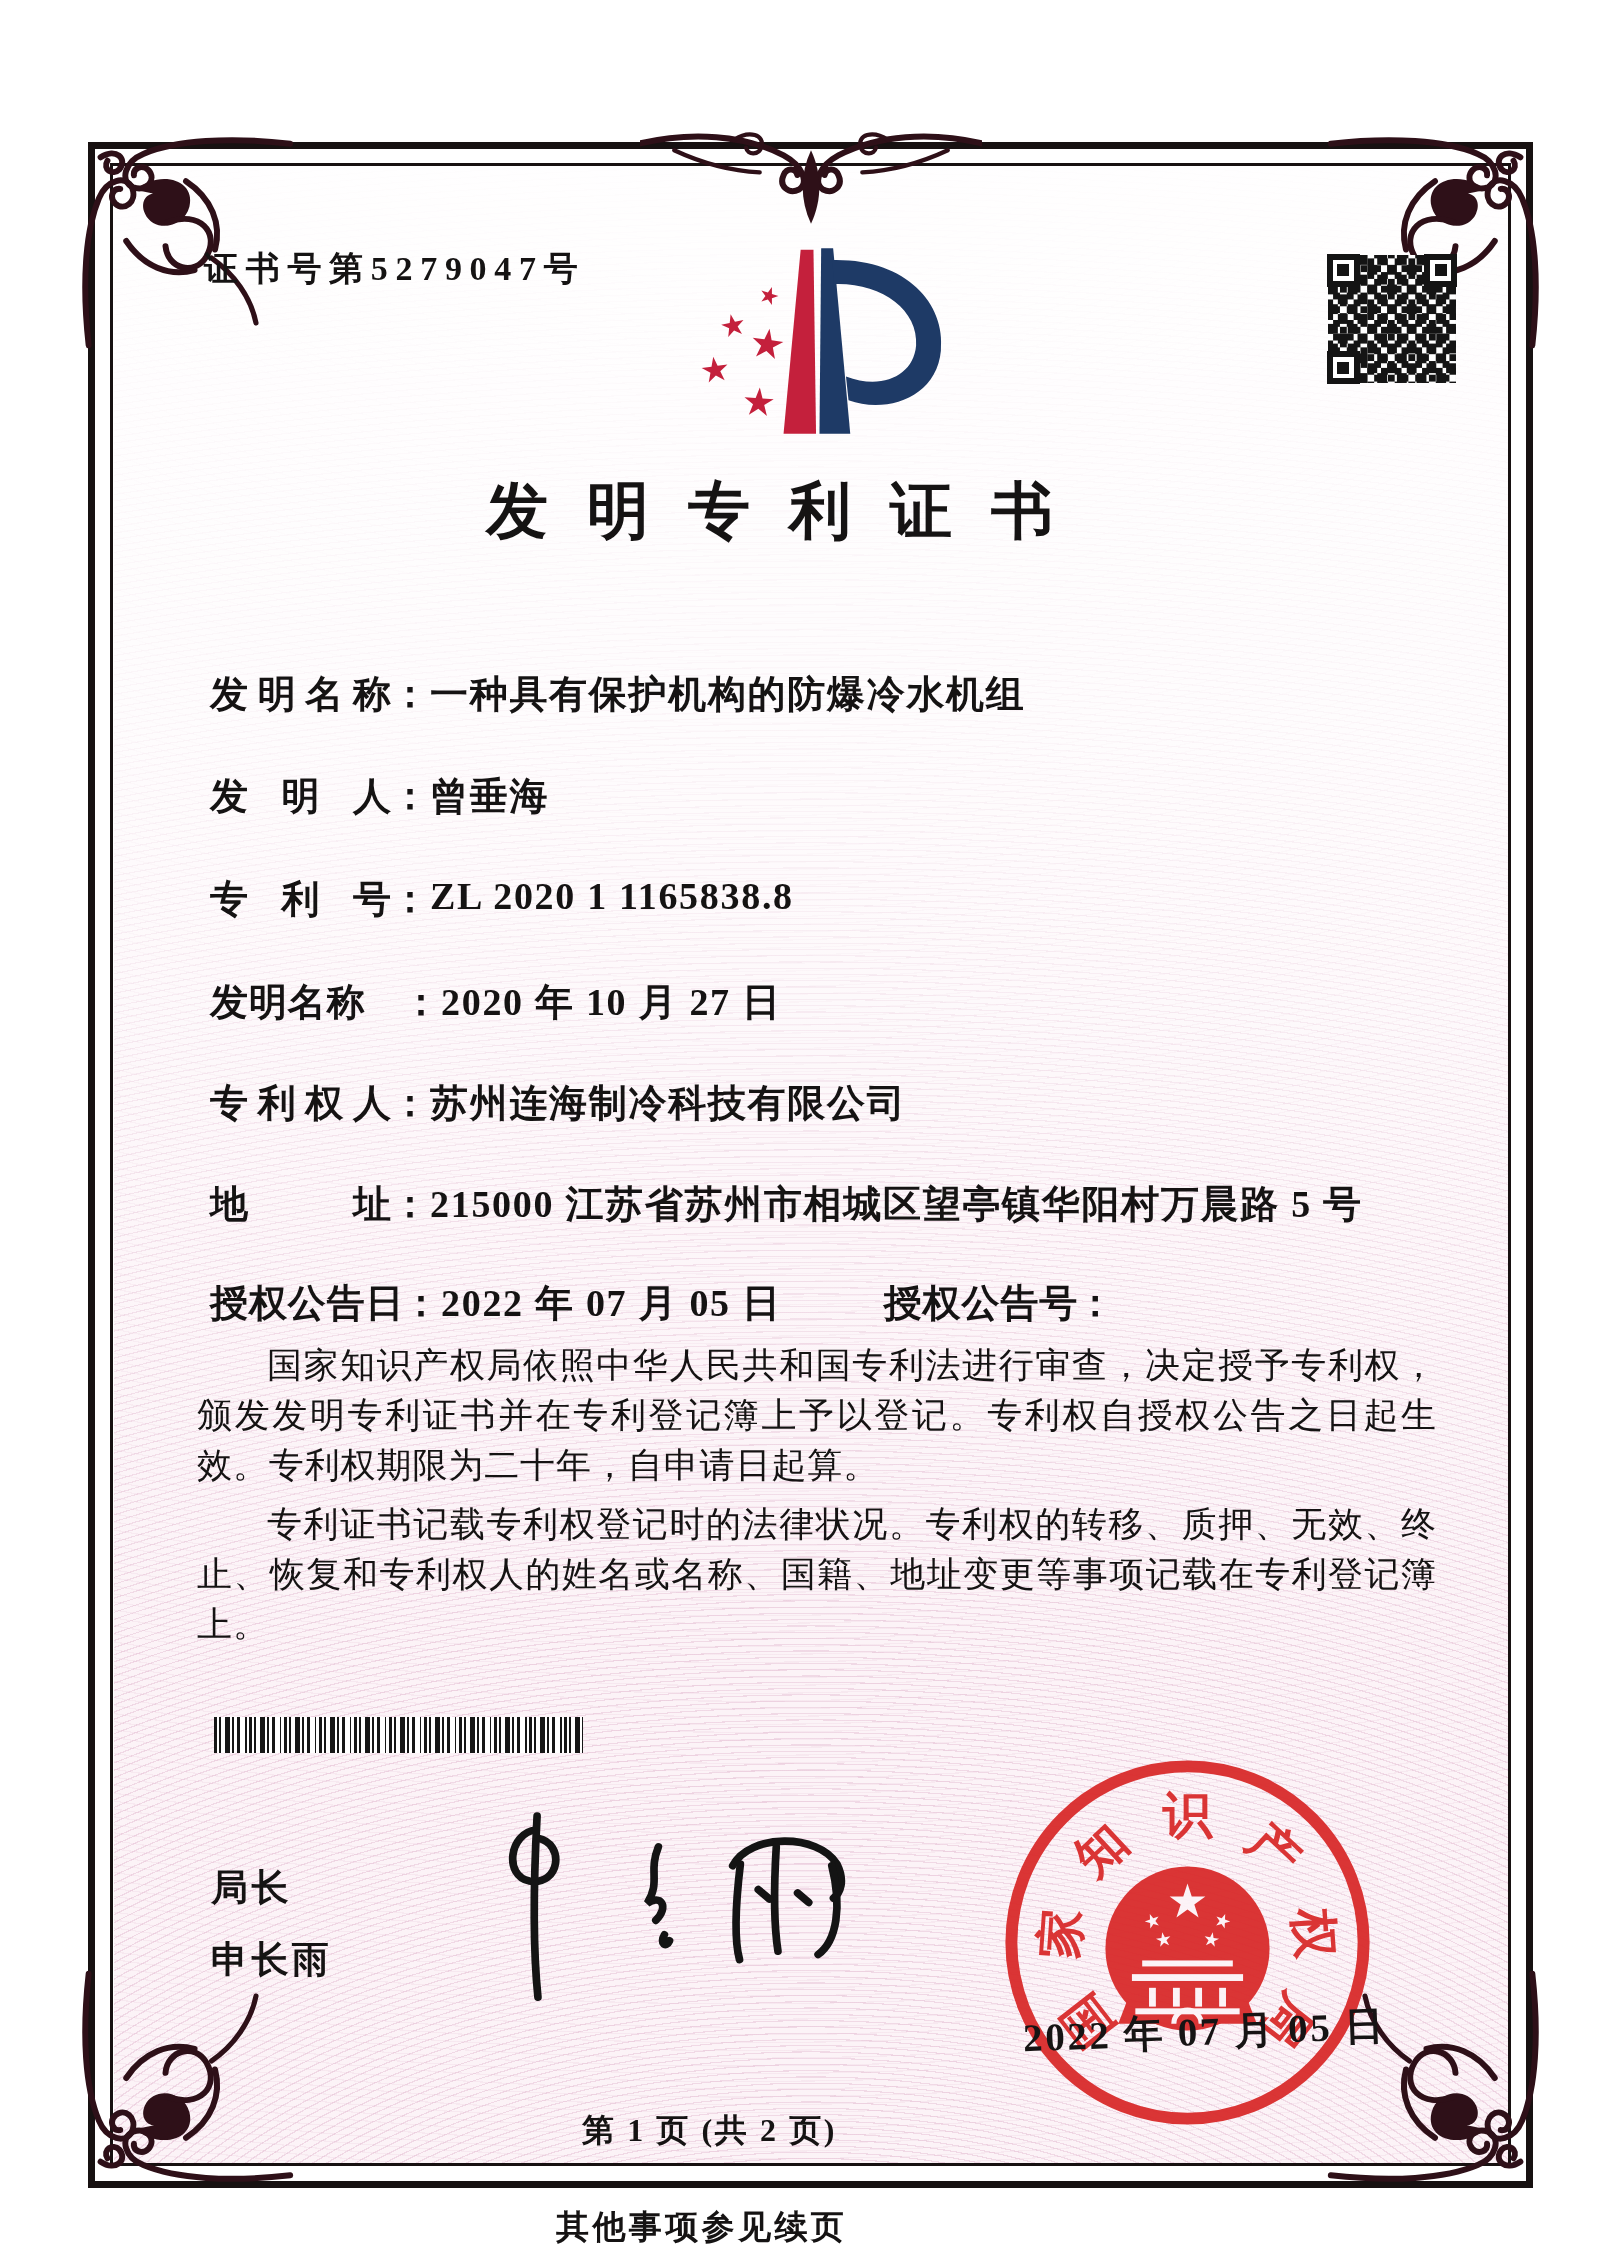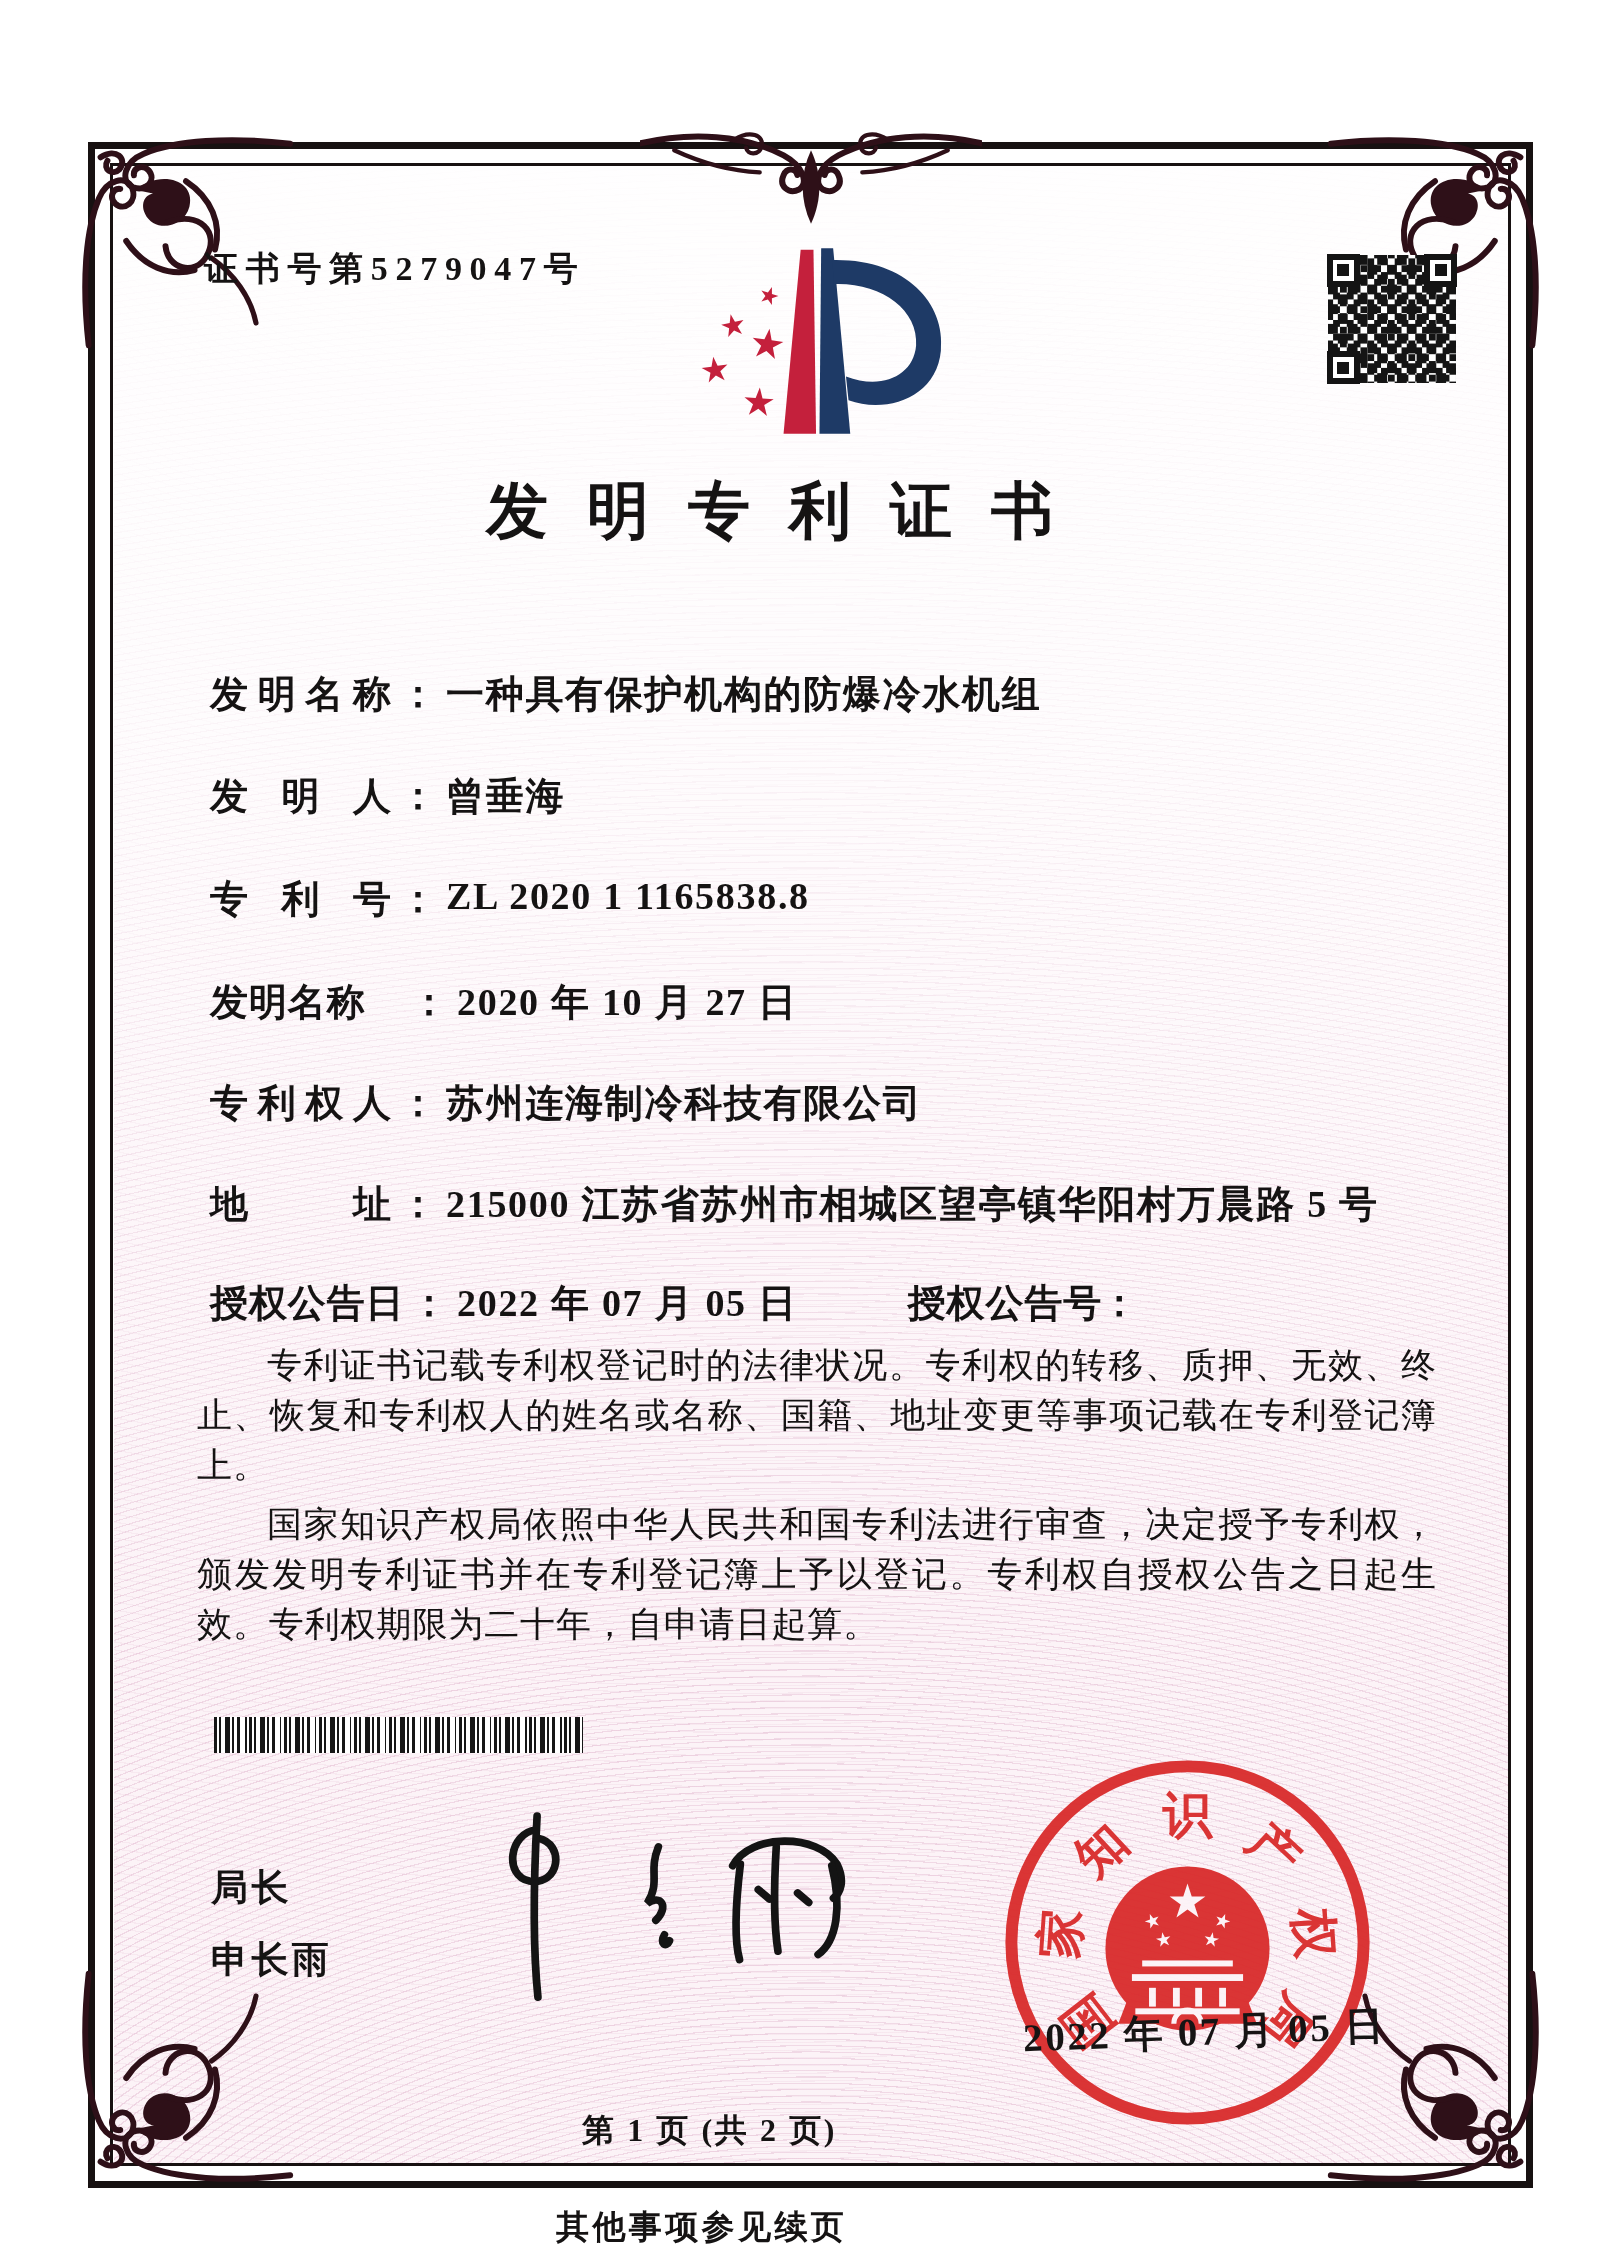--- a/index.html
+++ b/index.html
@@ -34,21 +34,21 @@
   .qr{left:1328px;top:255px;width:128px;height:128px;background:#fff;
       background-image:
         repeating-conic-gradient(#141414 0% 25%, rgba(255,255,255,0) 0% 50%),
         repeating-conic-gradient(#141414 0% 25%, #ffffff 0% 50%);
       background-size:19.7px 19.7px,13.7px 13.7px;background-position:0 0,5.1px 3.4px;}
   .finder{position:absolute;width:32.5px;height:32.5px;background:#fff;border:6px solid #141414;box-sizing:border-box;}
   .finder::after{content:"";position:absolute;left:4.3px;top:4.3px;width:12px;height:12px;background:#141414;}
   .f1{left:-0.9px;top:-0.9px;} .f2{right:-0.9px;top:-0.9px;} .f3{left:-0.9px;bottom:-0.9px;}
 
   
-  .field-row{left:210px;display:flex;align-items:flex-start;font-size:38px;font-weight:600;white-space:nowrap;gap:8px;}
+  .field-row{left:210px;display:flex;align-items:flex-start;font-size:38px;font-weight:600;white-space:nowrap;}
   .flabel{display:inline-block;width:181px;text-align:justify;text-align-last:justify;}
   .flabel5{display:inline-block;width:192px;letter-spacing:0.9px;}
   .fcolon{display:inline-block;width:39px;}
   .fvalue{letter-spacing:1.7px;}
   .pair2{margin-left:102px;display:flex;text-align:center;}
 
   
   .paras{left:197px;top:1341px;width:1240px;font-size:35px;line-height:50px;
          text-align:justify;letter-spacing:0.9px;}
   .paras p{margin:0 0 8.6px 0;text-indent:2em;}
@@ -180,22 +180,22 @@
   <span class="flabel5">授权公告日</span>
     <span class="fcolon">：</span>
     <span class="fvalue">2022 年 07 月 05 日</span>
   <span class="pair2">
     <span class="flabel5">授权公告号</span>
       <span class="fcolon">：</span>
   </span>
 </div>
 
 <div class="abs paras">
+  <p>国家知识产权局依照中华人民共和国专利法进行审查，决定授予专利权，颁发发明专利证书并在专利登记簿上予以登记。专利权自授权公告之日起生效。专利权期限为二十年，自申请日起算。</p>
   <p>专利证书记载专利权登记时的法律状况。专利权的转移、质押、无效、终止、恢复和专利权人的姓名或名称、国籍、地址变更等事项记载在专利登记簿上。</p>
-  <p>国家知识产权局依照中华人民共和国专利法进行审查，决定授予专利权，颁发发明专利证书并在专利登记簿上予以登记。专利权自授权公告之日起生效。专利权期限为二十年，自申请日起算。</p>
 </div>
 
 <div class="abs barcode"></div>
 
 <div class="abs sig-title">局长</div>
 <div class="abs sig-name">申长雨</div>
 <svg class="abs sig-script" width="402" height="205" viewBox="0 0 470 240" fill="none" stroke="#141414" stroke-width="9" stroke-linecap="round">
   <path d="M62,22 C30,26 24,76 54,82 C90,88 96,38 64,32"></path>
   <path d="M63,6 C60,62 57,150 64,218"></path>
   <path d="M205,42 C193,72 208,82 192,108 C208,97 218,112 202,128"></path>

